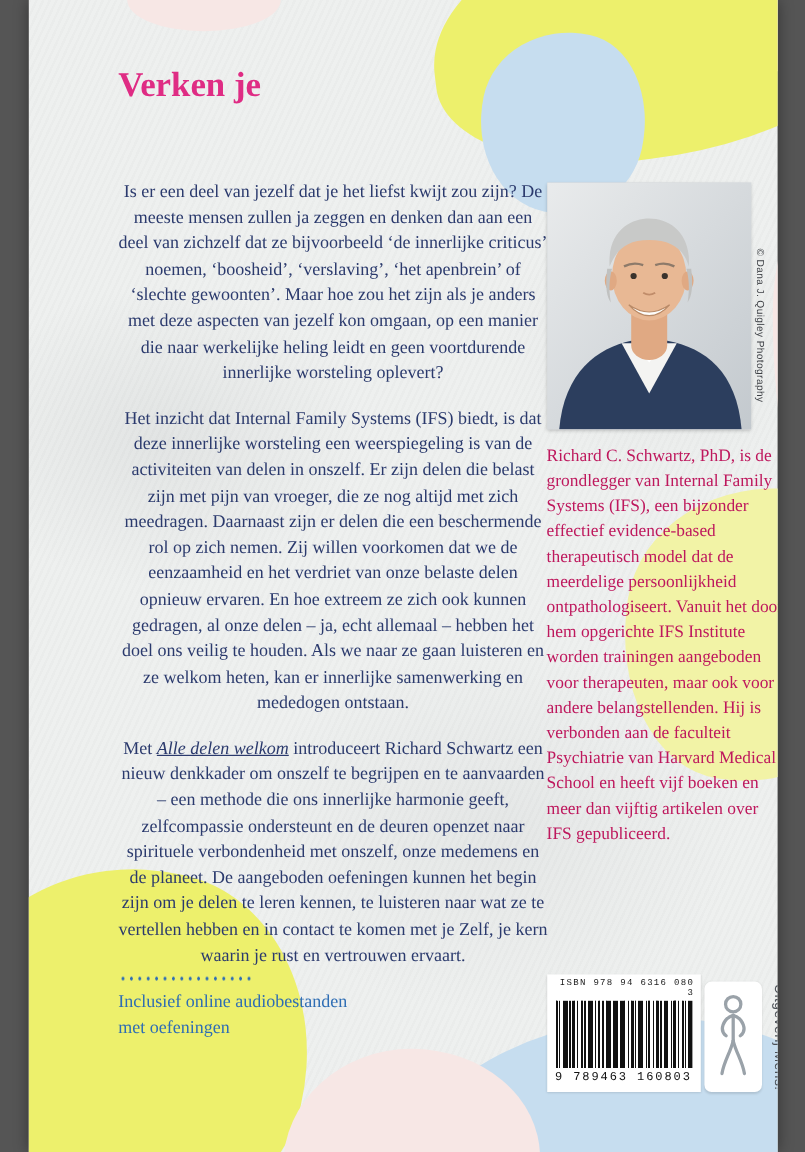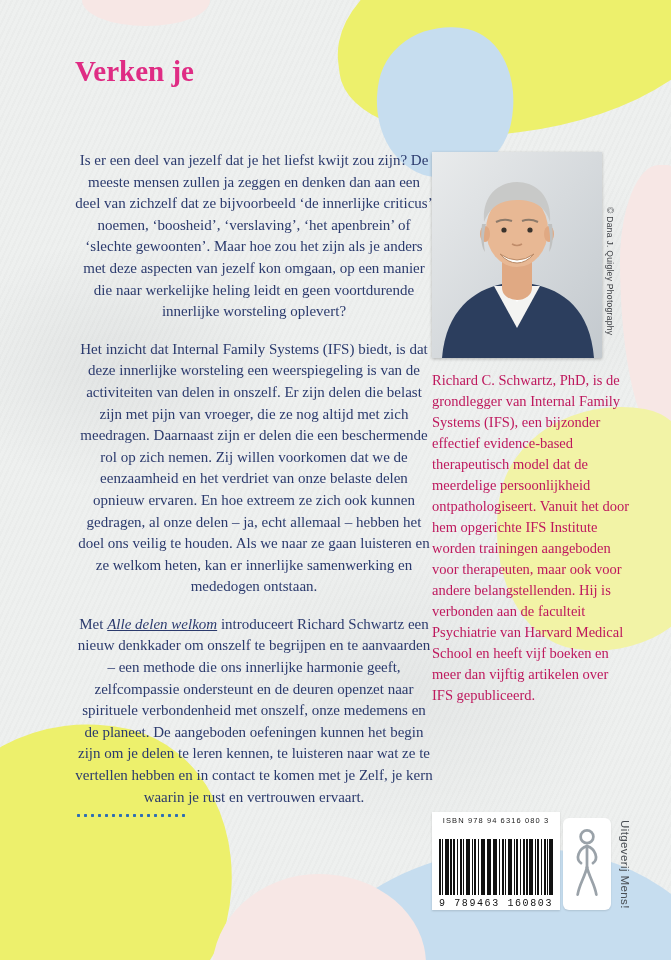--- a/index.html
+++ b/index.html
@@ -1,18 +1,18 @@
 <!DOCTYPE html>
 <html><head>
 <meta charset="utf-8">
 <style>
   * { margin:0; padding:0; box-sizing:border-box; }
   body { background:#555; display:flex; justify-content:center; font-family:"Liberation Serif", serif; }
   .page {
-    position:relative; width:671px; height:960px; overflow:hidden;
+    position:relative; width:624px; height:960px; overflow:hidden;
     background:#eef0ef;
     box-shadow:0 0 12px rgba(0,0,0,.4);
   }
   
   .page::before{
     content:""; position:absolute; inset:0; z-index:0;
     background:
       radial-gradient(240px 180px at 18% 38%, rgba(120,125,130,.10), transparent 70%),
       radial-gradient(300px 220px at 62% 72%, rgba(120,125,130,.08), transparent 70%),
       radial-gradient(200px 160px at 85% 30%, rgba(120,125,130,.07), transparent 70%),
@@ -72,22 +72,22 @@
     color:#be185d; font-size:14.5px; line-height:21px;
     font-family:"Liberation Serif", serif;
   }
 
   .barcode-box{
     position:absolute; left:432px; top:812px; width:128px; height:98px;
     background:#fff; padding:4px 5px 3px; text-align:center;
     box-shadow:0 1px 2px rgba(0,0,0,.15);
   }
   .isbn-label{
-    font-family:Liberation Sans, sans-serif; font-size:7.5px;
-    letter-spacing:1.1px; color:#1a1a1a; margin-bottom:14px;
+    font-family:Liberation Mono, monospace; font-size:7.5px;
+    letter-spacing:1.1px; color:#1a1a1a; margin-bottom:2px;text-align:right;
   }
   .bars{
     height:56px; margin:0 2px;
     background-image:
       repeating-linear-gradient(90deg,#111 0 1px,transparent 1px 3px),
       repeating-linear-gradient(90deg,#111 0 2px,transparent 2px 7px),
       repeating-linear-gradient(90deg,#111 0 1px,transparent 1px 11px);
     background-color:#fff;
   }
   .barcode-number{
@@ -124,20 +124,24 @@
     </h1>
 
     <div class="body-col">
       <p>Is er een deel van jezelf dat je het liefst kwijt zou zijn? De meeste mensen zullen ja zeggen en denken dan aan een deel van zichzelf dat ze bijvoorbeeld ‘de innerlijke criticus’ noemen, ‘boosheid’, ‘verslaving’, ‘het apenbrein’ of ‘slechte gewoonten’. Maar hoe zou het zijn als je anders met deze aspecten van jezelf kon omgaan, op een manier die naar werkelijke heling leidt en geen voortdurende innerlijke worsteling oplevert?</p>
       <p>Het inzicht dat Internal Family Systems (IFS) biedt, is dat deze innerlijke worsteling een weerspiegeling is van de activiteiten van delen in onszelf. Er zijn delen die belast zijn met pijn van vroeger, die ze nog altijd met zich meedragen. Daarnaast zijn er delen die een beschermende rol op zich nemen. Zij willen voorkomen dat we de eenzaamheid en het verdriet van onze belaste delen opnieuw ervaren. En hoe extreem ze zich ook kunnen gedragen, al onze delen – ja, echt allemaal – hebben het doel ons veilig te houden. Als we naar ze gaan luisteren en ze welkom heten, kan er innerlijke samenwerking en mededogen ontstaan.</p>
       <p><span>Met </span><em>Alle delen welkom</em><span> introduceert Richard Schwartz een nieuw denkkader om onszelf te begrijpen en te aanvaarden – een methode die ons innerlijke harmonie geeft, zelfcompassie ondersteunt en de deuren openzet naar spirituele verbondenheid met onszelf, onze medemens en de planeet. De aangeboden oefeningen kunnen het begin zijn om je delen te leren kennen, te luisteren naar wat ze te vertellen hebben en in contact te komen met je Zelf, je kern waarin je rust en vertrouwen ervaart.</span></p>
     </div>
 
     <div class="dots"></div>
 
+    <div class="audio-note">
+      <span>Inclusief online audiobestanden</span><br>
+      <span>met oefeningen</span>
+    </div>
 
     <div class="photo">
       <svg width="170" height="206" viewBox="0 0 170 206" xmlns="http://www.w3.org/2000/svg">
         <defs>
           <linearGradient id="bg" x1="0" y1="0" x2="1" y2="1">
             <stop offset="0" stop-color="#e9ebec"></stop>
             <stop offset="1" stop-color="#c3c9ce"></stop>
           </linearGradient>
         </defs>
         <rect width="170" height="206" fill="url(#bg)"></rect>

